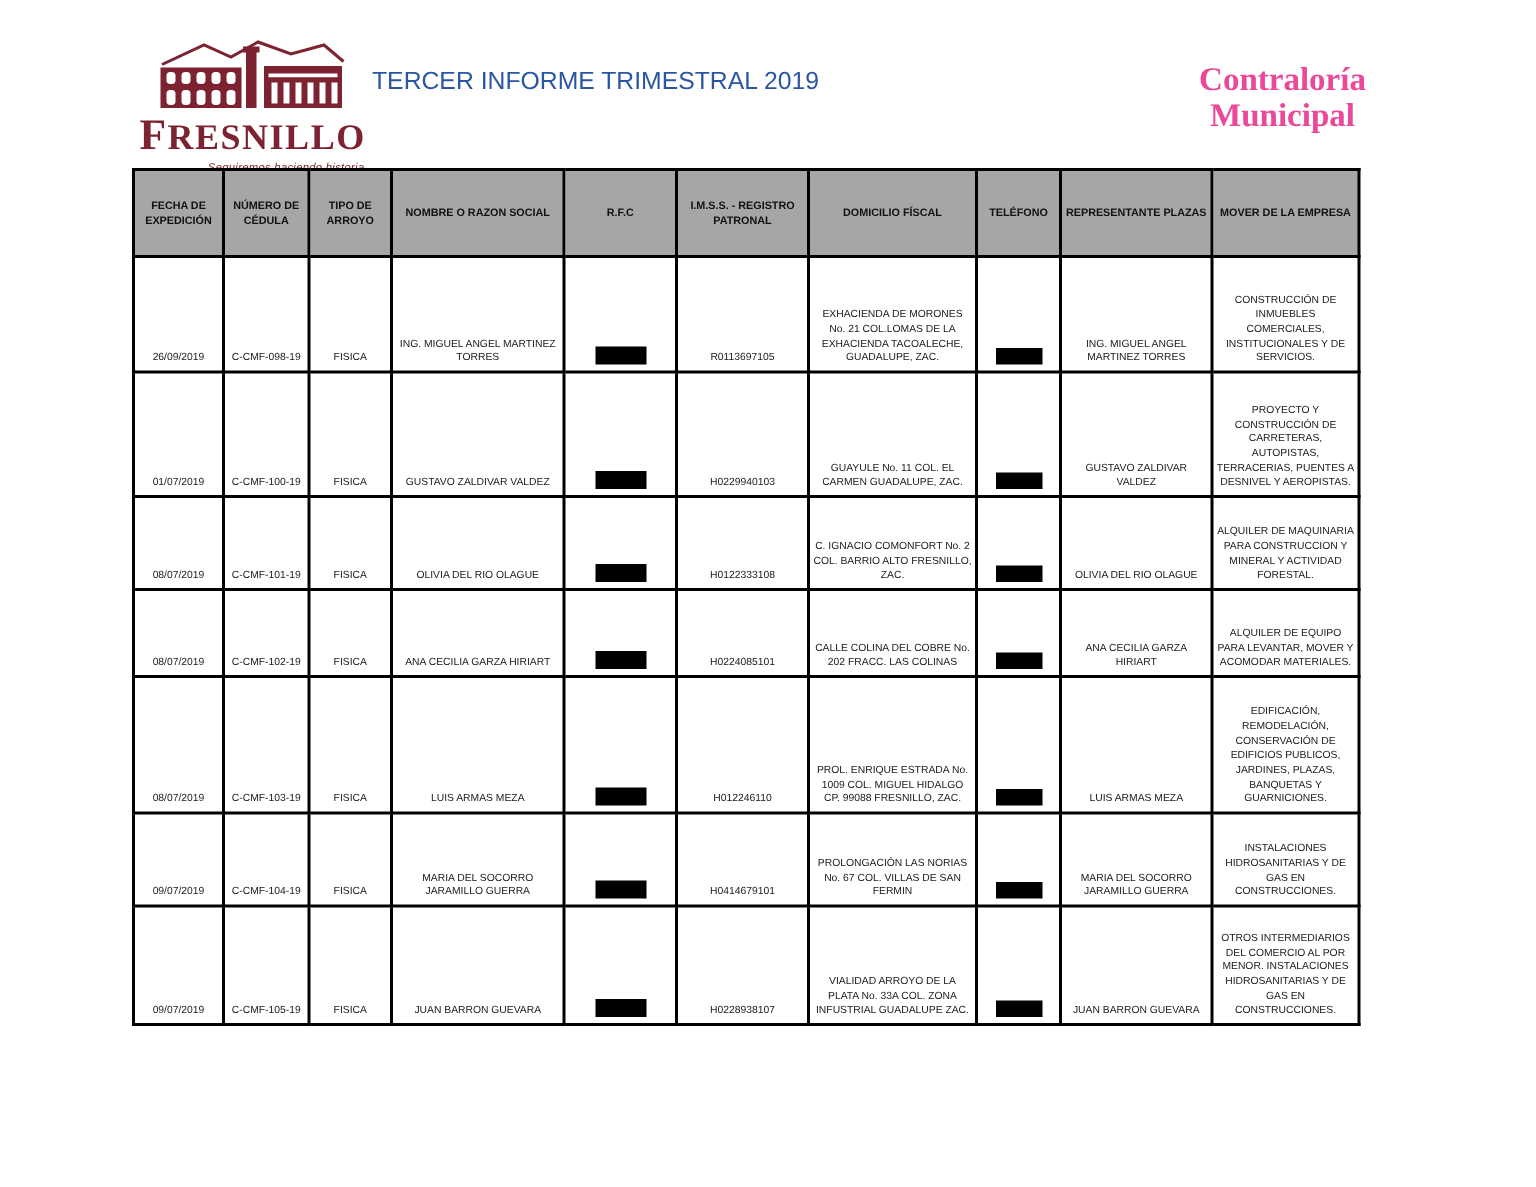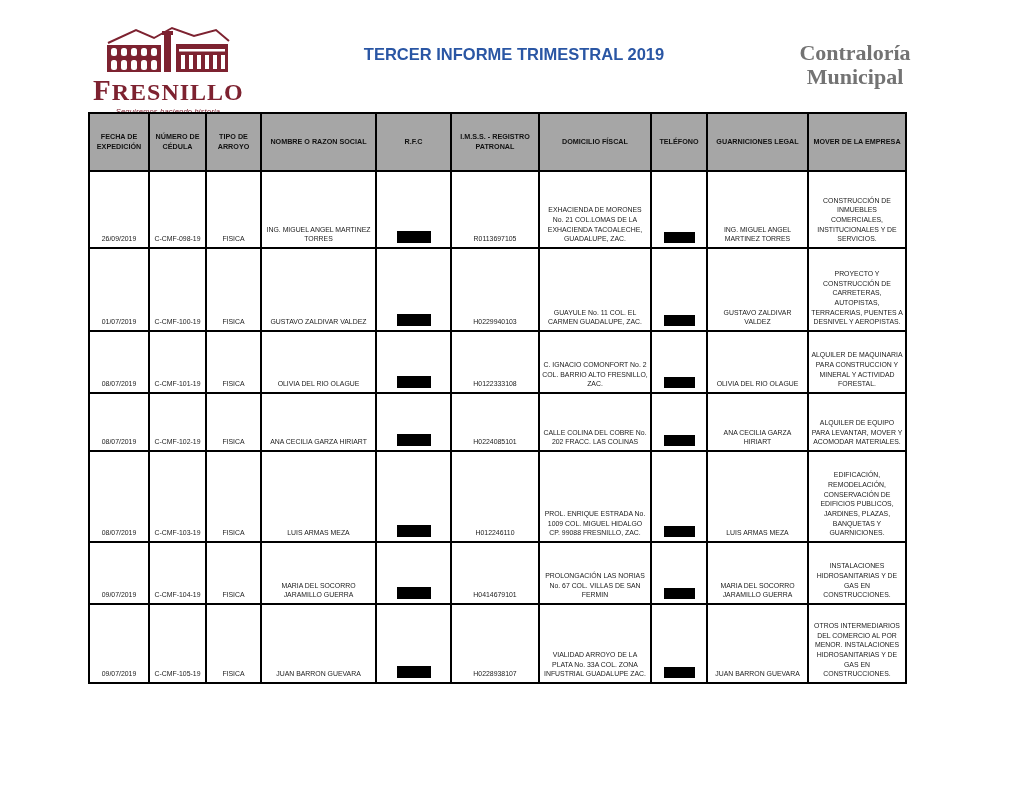--- a/index.html
+++ b/index.html
@@ -4,31 +4,31 @@
 <style>
   html,body{margin:0;padding:0;}
   body{
     width:1024px;height:791px;background:#ffffff;overflow:hidden;position:relative;
     font-family:"Liberation Sans", sans-serif;
     -webkit-font-smoothing:antialiased;
   }
   .page{position:absolute;inset:0;background:#fff;}
 
   
-  .logo{position:absolute;left:93px;top:26px;width:150px;text-align:center;color:#7d2230;}
+  .logo{position:absolute;left:93px;top:26px;width:150px;text-align:right;color:#7d2230;}
   .logo svg{display:block;margin:0 auto;}
   .logo-name{font-family:"Liberation Serif", serif;font-weight:bold;font-size:24px;line-height:1;letter-spacing:1px;color:#7d2230;}
   .logo-name::first-letter{font-size:29px;}
   .logo-tagline{font-size:7.5px;margin-top:2px;color:#7d2230;letter-spacing:0.2px;font-style:italic;}
 
-  .title-block{position:absolute;left:248px;top:45px;width:532px;text-align:center;color:#2a56a4;font-weight:bold;}
+  .title-block{position:absolute;left:248px;top:45px;width:532px;color:#2a56a4;font-weight:normal;}
   .title-line1{font-size:16.5px;}
   .title-line2{font-size:15.5px;margin-top:5px;}
 
-  .agency{position:absolute;left:772px;top:41px;width:166px;text-align:center;color:#737373;
+  .agency{position:absolute;left:772px;top:41px;width:166px;text-align:center;color:#ec4899;
           font-family:"Liberation Serif", serif;font-weight:bold;font-size:22px;line-height:1.08;}
 
   
   table.registry{position:absolute;left:88px;top:112px;width:817px;border-collapse:collapse;table-layout:fixed;}
   .registry th,.registry td{border:2px solid #000;overflow:hidden;}
   .registry th{
     background:#a6a6a6;color:#111;font-size:7.2px;font-weight:bold;text-align:center;
     vertical-align:middle;padding:2px 1px;line-height:1.35;
   }
   .registry td{
@@ -102,21 +102,21 @@
     <thead>
       <tr class="hrow">
         <th>FECHA DE EXPEDICIÓN</th>
         <th>NÚMERO DE CÉDULA</th>
         <th>TIPO DE ARROYO</th>
         <th>NOMBRE O RAZON SOCIAL</th>
         <th>R.F.C</th>
         <th>I.M.S.S. - REGISTRO PATRONAL</th>
         <th>DOMICILIO FÍSCAL</th>
         <th>TELÉFONO</th>
-        <th>GUARNICIONES LEGAL</th>
+        <th>REPRESENTANTE PLAZAS</th>
         <th>MOVER DE LA EMPRESA</th>
       </tr>
     </thead>
     <tbody>
       <tr class="r0">
         <td>26/09/2019</td>
         <td>C-CMF-098-19</td>
         <td>FISICA</td>
         <td>ING. MIGUEL ANGEL MARTINEZ TORRES</td>
         <td>

